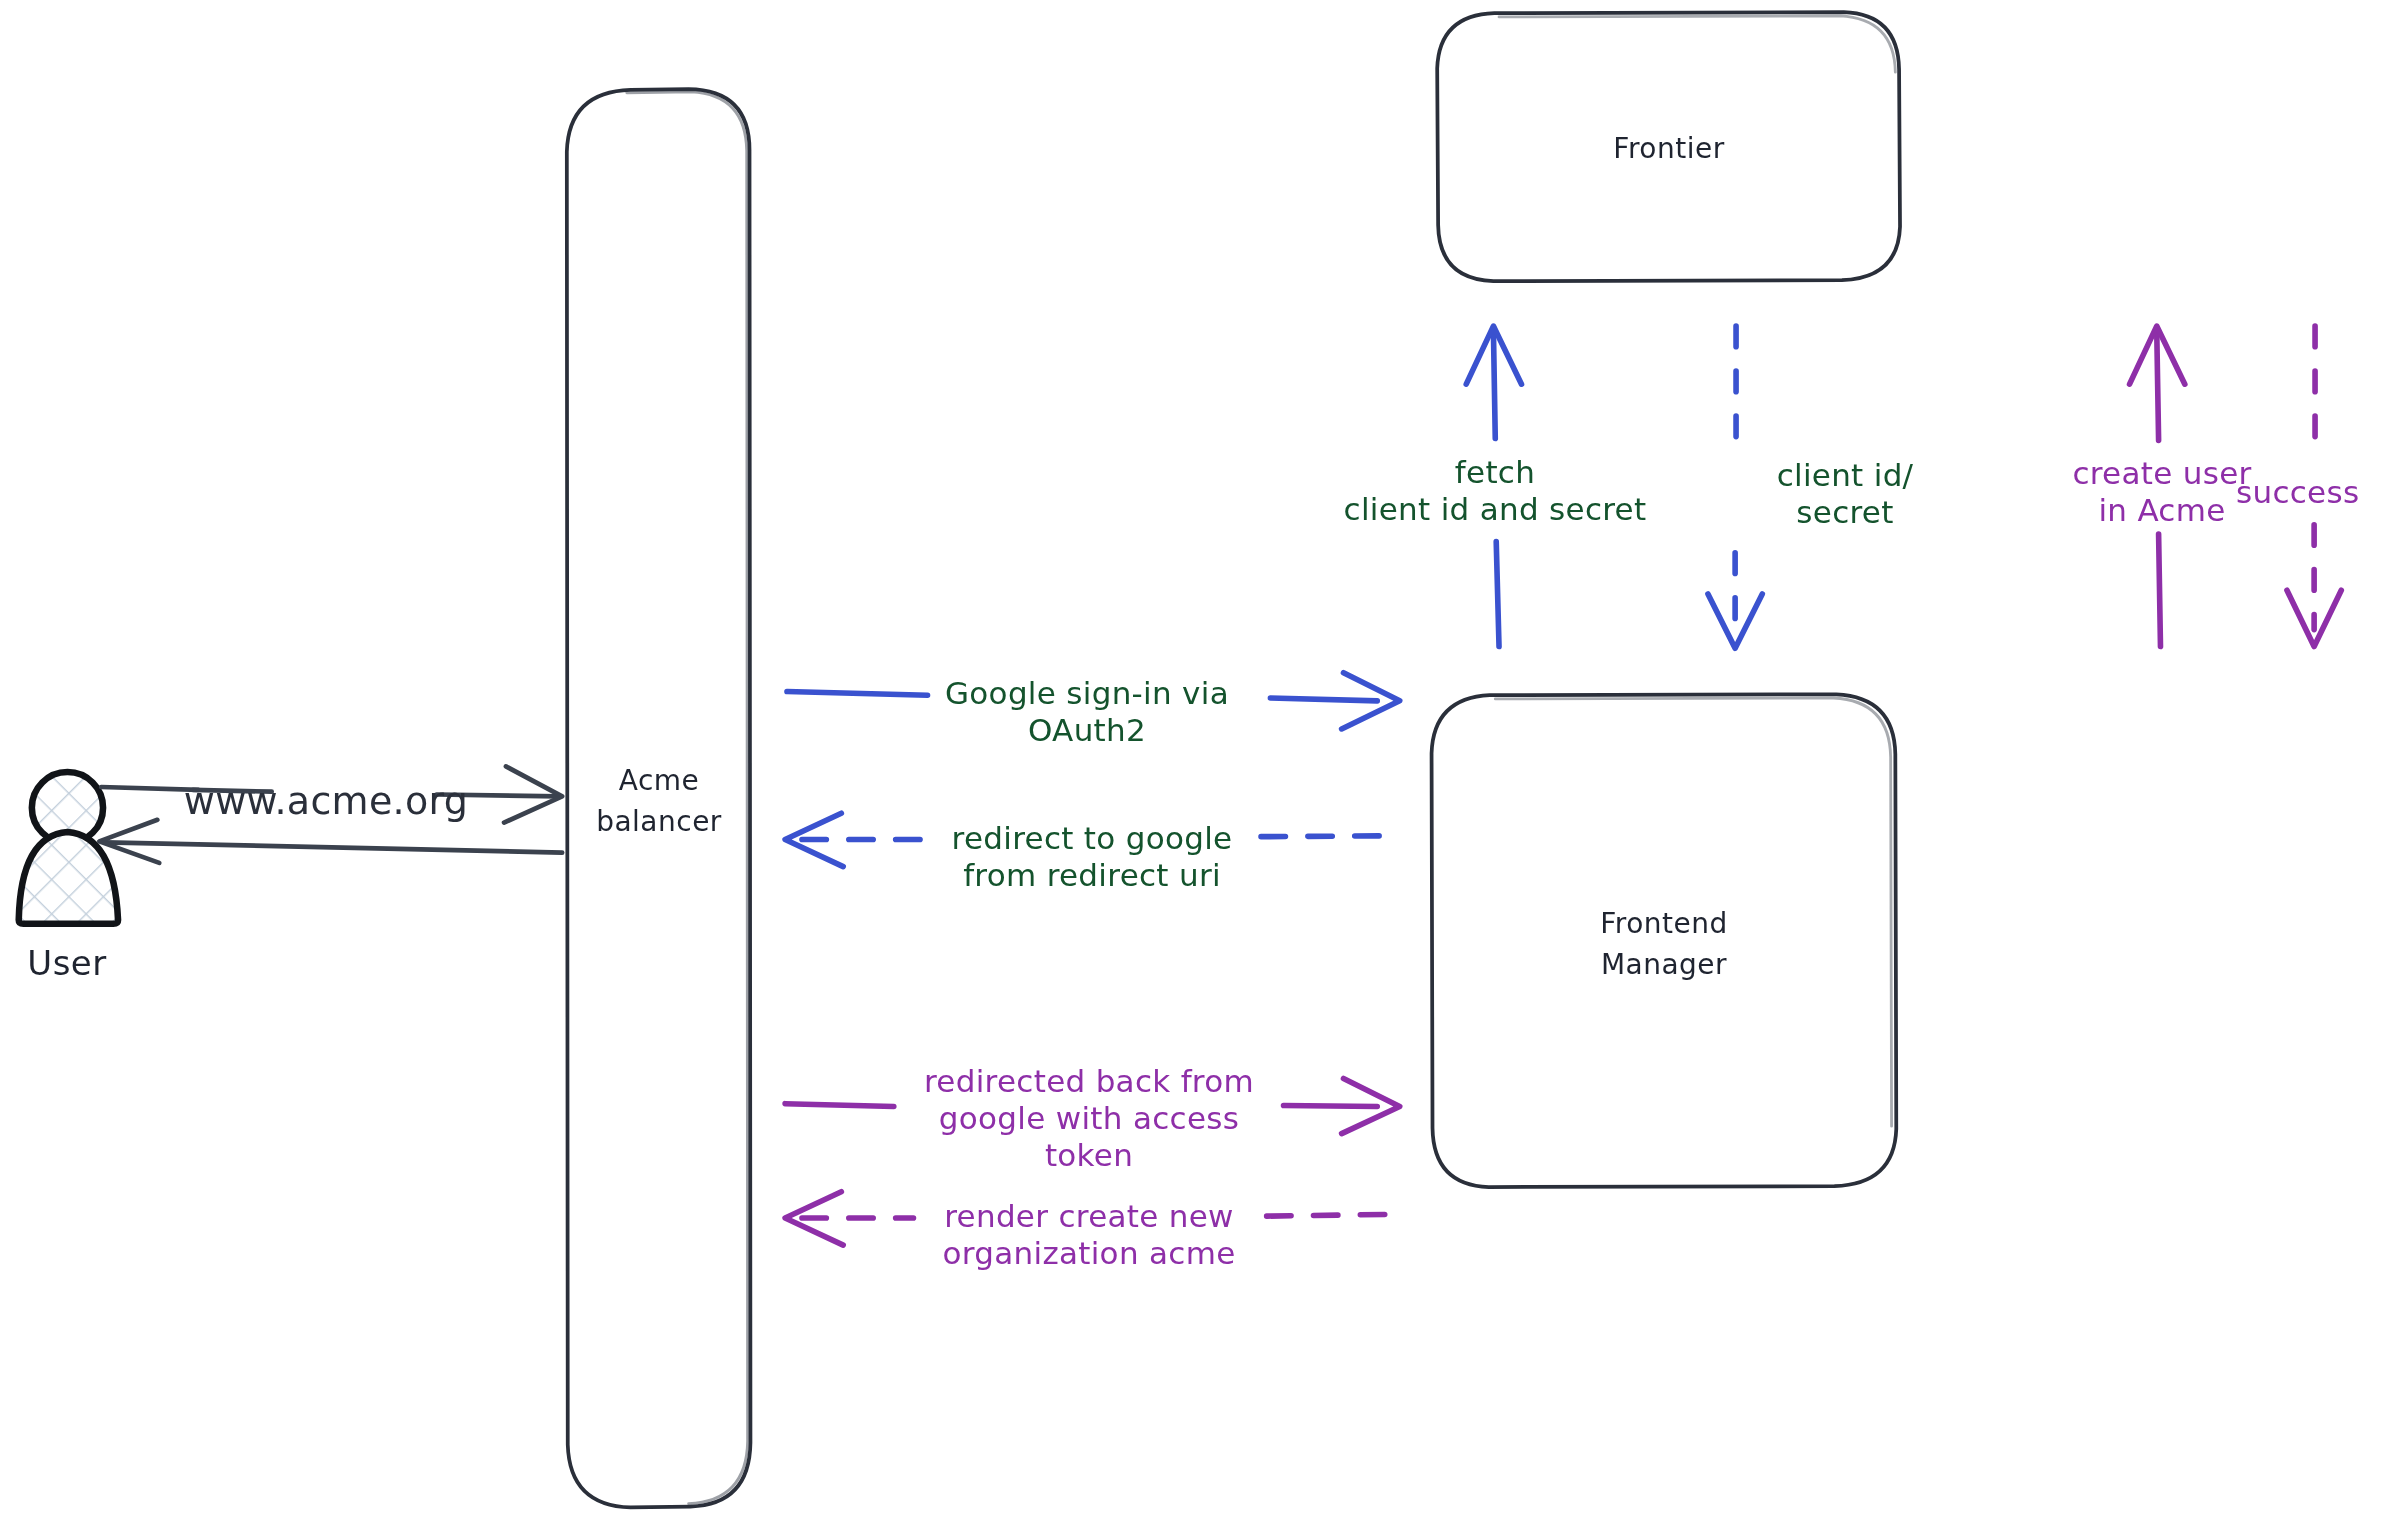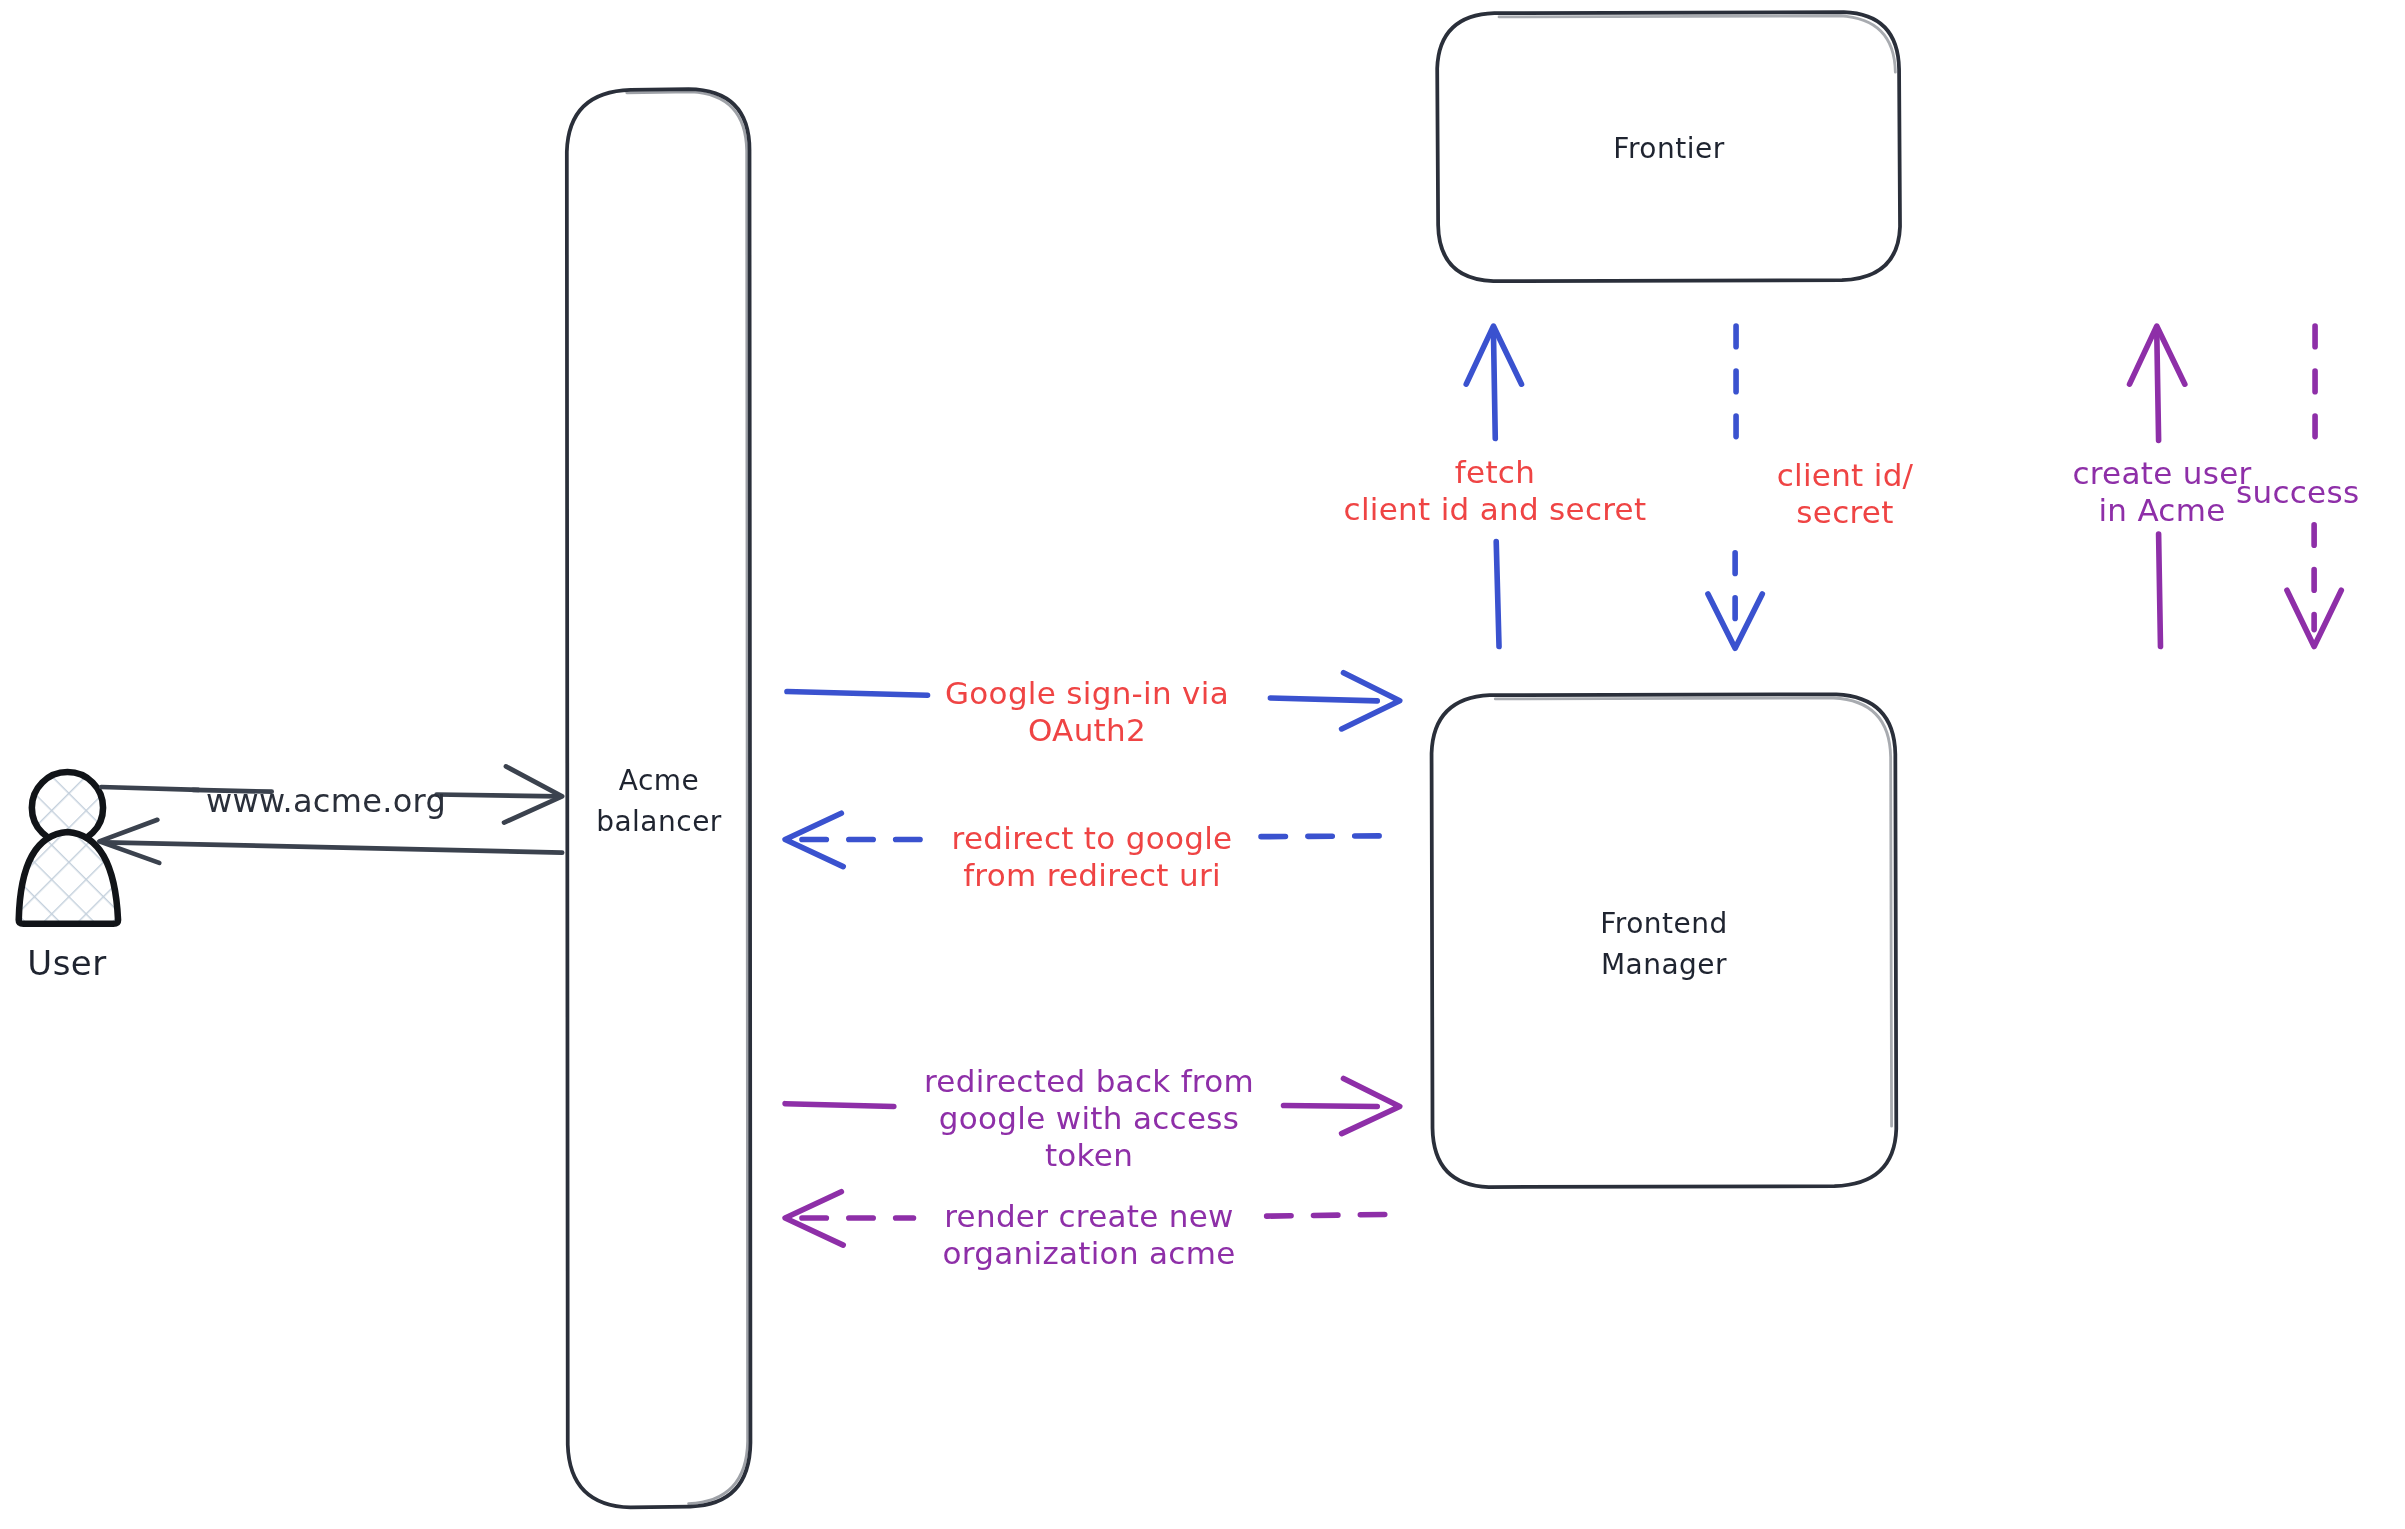--- a/index.html
+++ b/index.html
@@ -33,21 +33,21 @@
   }
   .edge-label {
     position: absolute;
     text-align: center;
     font-family: "DejaVu Sans", sans-serif;
     font-size: 31px;
     line-height: 37px;
     letter-spacing: 0.3px;
     white-space: pre-line;
   }
-  .edge-label.blue { color: #ef4444; }
+  .edge-label.blue { color: #14532d; }
   .edge-label.purple { color: #8e2fa8; }
   .edge-label.dark  { color: #2a2f3a; }
   .lbl-center { transform: translate(-50%, -50%); }
 </style>
 </head>
 <body>
 
 <svg id="canvas" viewBox="0 0 2567 1633" xmlns="http://www.w3.org/2000/svg">
   <defs>
     <pattern id="hatch" width="26" height="26" patternUnits="userSpaceOnUse" patternTransform="rotate(45)">
@@ -141,21 +141,21 @@
 <div class="node-label lbl-center" style="left:659px; top:801px; width:225px;">Acme
 balancer</div>
 
 <div class="node-label lbl-center" style="left:1669px; top:148px; width:319px;">Frontier</div>
 
 <div class="node-label lbl-center" style="left:1664px; top:944px; width:319px;">Frontend
 Manager</div>
 
 <div class="node-label lbl-center" style="left:67px; top:963px; width:187px; font-size:34px;">User</div>
 
-<div class="edge-label dark lbl-center" style="left:326px; top:801px; width:337px; font-size:32px;">www.acme.org</div>
+<div class="edge-label dark lbl-center" style="left:326px; top:801px; width:337px; font-size:38px;">www.acme.org</div>
 
 <div class="edge-label blue lbl-center" style="left:1087px; top:712px; width:394px;">Google sign-in via
 OAuth2</div>
 
 <div class="edge-label blue lbl-center" style="left:1092px; top:857px; width:394px;">redirect to google
 from redirect uri</div>
 
 <div class="edge-label purple lbl-center" style="left:1089px; top:1118px; width:412px;">redirected back from
 google with access
 token</div>

